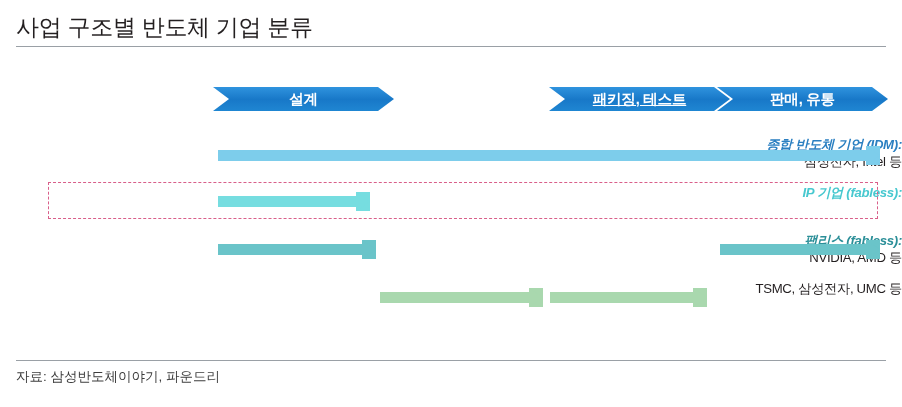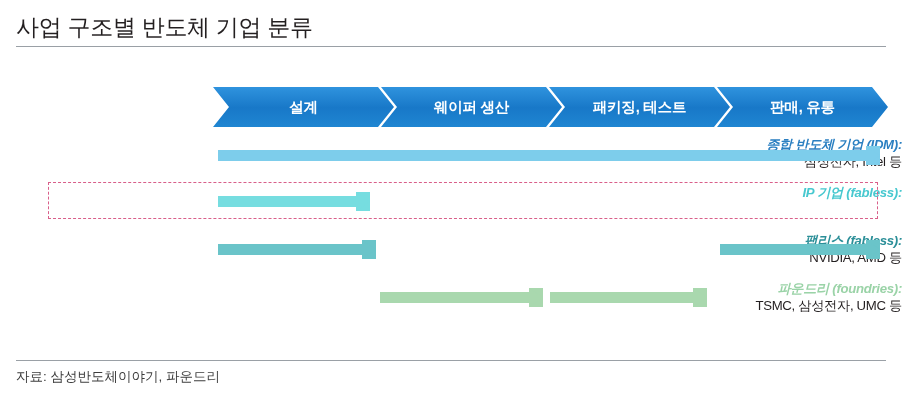--- a/index.html
+++ b/index.html
@@ -29,21 +29,21 @@
     background:#9aa0a6;
   }
   .footer-note{
     position:absolute;left:16px;top:368px;
     font-size:13.5px;color:#3c3c3c;white-space:nowrap;
   }
 
   
   .chev-band{position:absolute;left:213px;top:87px;width:675px;height:36px;}
   .chev{
-    position:absolute;top:0;height:40px;
+    position:absolute;top:0;height:24px;
     display:flex;align-items:center;justify-content:center;
     color:#ffffff;font-size:14.5px;font-weight:bold;
     letter-spacing:-0.2px;white-space:nowrap;
     background:linear-gradient(to bottom,#2f93de 0%,#1878c8 52%,#1f86d2 100%);
     -webkit-clip-path:polygon(0 0, calc(100% - 16px) 0, 100% 50%, calc(100% - 16px) 100%, 0 100%, 16px 50%);
     clip-path:polygon(0 0, calc(100% - 16px) 0, 100% 50%, calc(100% - 16px) 100%, 0 100%, 16px 50%);
   }
 
   
   .cat{
@@ -81,24 +81,21 @@
 
 <div class="page">
 
   <div class="title">사업 구조별 반도체 기업 분류</div>
   <div class="title-rule"></div>
 
   <div class="chev-band" id="chev-band">
       <div class="chev" style="left: 0px; width: 181px; z-index: 10;">
         <span>설계</span>
       </div>
-      <div class="chev" style="left: 168px; width: 181px; z-index: 9;">
-        <span>웨이퍼 생산</span>
-      </div>
-      <div class="chev" style="left: 336px; width: 181px; z-index: 8;">
+      <div class="chev" style="left: 336px; width: 181px; z-index: 8; text-decoration: underline;">
         <span>패키징, 테스트</span>
       </div>
       <div class="chev" style="left: 504px; width: 171px; z-index: 7;">
         <span>판매, 유통</span>
       </div>
     </div>
 
   <div id="rows-layer">
       <div class="cat" style="top: 137px;">
         <div class="l1" style="color: rgb(42, 127, 193);">종합 반도체 기업 (IDM):</div>
@@ -121,21 +118,20 @@
       </div>
       <div class="arrow" style="left: 218px; top: 240px; width: 158px;">
         <div class="shaft" style="background: rgb(106, 196, 201);"></div>
         <div class="head" style="background: rgb(106, 196, 201);"></div>
       </div>
       <div class="arrow" style="left: 720px; top: 240px; width: 160px;">
         <div class="shaft" style="background: rgb(106, 196, 201);"></div>
         <div class="head" style="background: rgb(106, 196, 201);"></div>
       </div>
       <div class="cat" style="top: 281px;">
-        <div class="l1" style="color: rgb(154, 211, 167);">파운드리 (foundries):</div>
         <div class="l2">TSMC, 삼성전자, UMC 등</div>
       </div>
       <div class="arrow" style="left: 380px; top: 288px; width: 163px;">
         <div class="shaft" style="background: rgb(169, 216, 174);"></div>
         <div class="head" style="background: rgb(169, 216, 174);"></div>
       </div>
       <div class="arrow" style="left: 550px; top: 288px; width: 157px;">
         <div class="shaft" style="background: rgb(169, 216, 174);"></div>
         <div class="head" style="background: rgb(169, 216, 174);"></div>
       </div>

